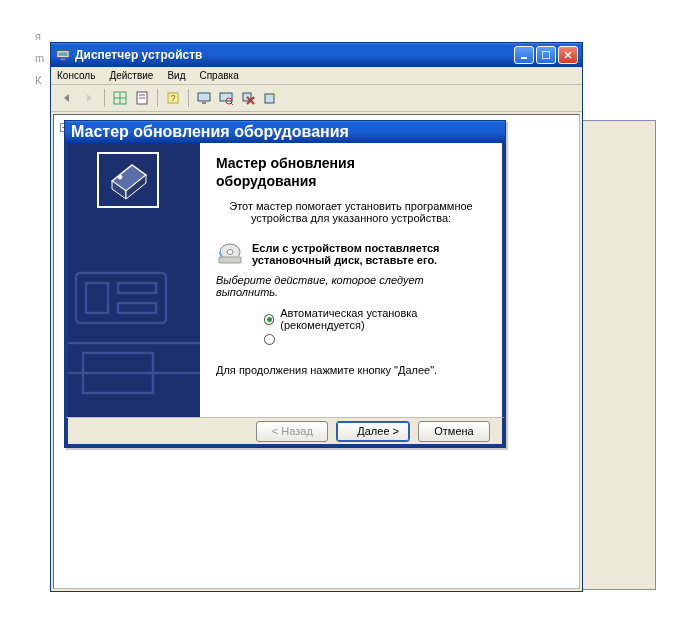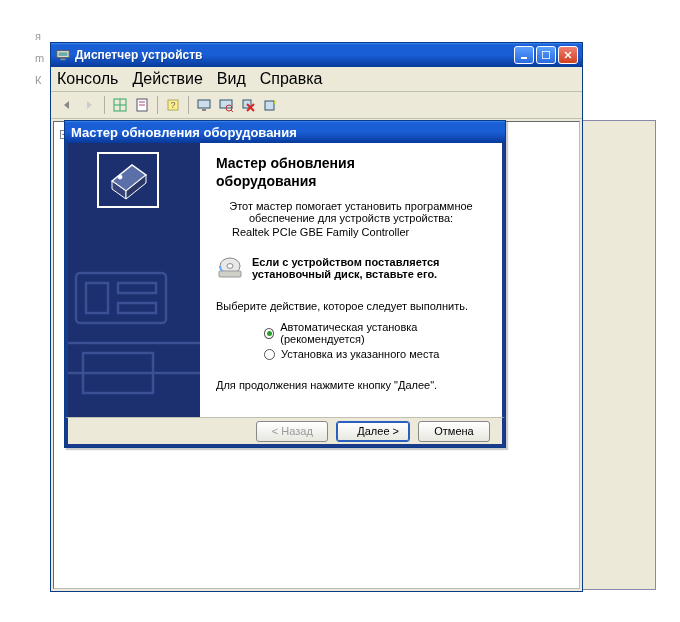--- a/index.html
+++ b/index.html
@@ -64,21 +64,21 @@
     font-size: 10px;
   }
   .winbtn.min, .winbtn.max { background: linear-gradient(#5aa0ff,#2a6adf); color:#fff; }
   .winbtn.close { background: linear-gradient(#f08070,#d04020); color:#fff; }
   .dm-menubar {
     background: #ece9d8;
     border-bottom: 1px solid #c0c0b0;
     padding: 3px 6px;
     display: flex;
     gap: 14px;
-    font-size: 16px;
+    font-size: 10px;
   }
   .dm-menubar span { cursor: default; }
   .dm-toolbar {
     background: #ece9d8;
     border-bottom: 1px solid #c0c0b0;
     padding: 3px 6px;
     display: flex;
     gap: 2px;
     align-items: center;
   }
@@ -119,21 +119,21 @@
     box-shadow: 2px 2px 1px rgba(0,0,0,.2);
   }
   .wiz-titlebar {
     height: 22px;
     background: linear-gradient(to bottom, #3a8af0 0%, #1a5ed5 8%, #1a5ed5 50%, #083a9a 100%);
     display: flex;
     align-items: center;
     color: #fff;
     padding: 0 6px;
     font-weight: bold;
-    font-size: 13px;
+    font-size: 16px;
   }
   .wiz-body {
     flex: 1;
     display: flex;
     background: #fff;
     border-left: 3px solid #1a3a8a;
     border-right: 3px solid #1a3a8a;
   }
   .wiz-sidebar {
     width: 132px;
@@ -149,21 +149,21 @@
     color: #000;
     display: flex;
     flex-direction: column;
   }
   .wiz-heading { font-weight: bold; font-size: 14px; margin-bottom: 4px; line-height: 1.25;}
   .wiz-intro { margin-top: 6px; text-align: center; }
   .wiz-device { padding-left: 16px; margin-top: 2px; }
   .wiz-cdrow { display: flex; gap: 8px; align-items: flex-end; margin-top: 18px; }
   .wiz-cdrow .cdicon { width: 28px; height: 24px; flex: 0 0 28px; display:flex; align-items:center; justify-content:center; }
   .wiz-cdrow .cdtext { font-weight: bold; }
-  .wiz-choose { margin-top: 20px; }
+  .wiz-choose { margin-top: 8px; font-style: italic; }
   .wiz-radios { margin-top: 6px; }
   .wiz-radio { display: flex; align-items: center; gap: 6px; margin: 3px 0 3px 10px; padding-left: 38px; }
   .radio {
     width: 11px; height: 11px; border-radius: 50%;
     border: 1px solid #555; display:inline-flex; align-items:center; justify-content:center;
     background: #fff;
   }
   .radio.checked::after {
     content: ""; width: 5px; height: 5px; border-radius: 50%; background: #28a028;
   }
@@ -340,23 +340,22 @@
         </g>
       </svg>
     </div>
     <div class="wiz-content">
       <div class="wiz-heading">
         <span>Мастер обновления</span><br>
         <span>оборудования</span>
       </div>
       <div class="wiz-intro">
         <span>Этот мастер помогает установить программное</span><br>
-        <span>обеспечение для устройств устройства:</span>
+        <span>устройства для указанного устройства:</span>
       </div>
-      <div class="wiz-device">Realtek PCIe GBE Family Controller</div>
       <div class="wiz-cdrow">
         <span class="cdicon">
           <svg width="26" height="22" viewBox="0 0 26 22">
             <ellipse cx="13" cy="9" rx="10" ry="8" fill="#e8e8e8" stroke="#888"></ellipse>
             <ellipse cx="13" cy="9" rx="3" ry="2.4" fill="#fff" stroke="#888"></ellipse>
             <path d="M3 9 A10 8 0 0 0 13 17" fill="none" stroke="#6af" stroke-width="2"></path>
             <rect x="2" y="14" width="22" height="6" rx="1" fill="#d0d0c8" stroke="#999"></rect>
           </svg>
         </span>
         <span class="cdtext">
@@ -365,21 +364,20 @@
         </span>
       </div>
       <div class="wiz-choose">Выберите действие, которое следует выполнить.</div>
       <div class="wiz-radios">
         <div class="wiz-radio">
           <span class="radio checked"></span>
           <span>Автоматическая установка (рекомендуется)</span>
         </div>
         <div class="wiz-radio">
           <span class="radio"></span>
-          <span>Установка из указанного места</span>
         </div>
       </div>
       <div class="wiz-continue">Для продолжения нажмите кнопку "Далее".</div>
     </div>
   </div>
   <div class="wiz-footer">
     <span class="btn disabled">&lt; Назад</span>
     <span class="btn default">Далее &gt;</span>
     <span class="btn">Отмена</span>
   </div>

